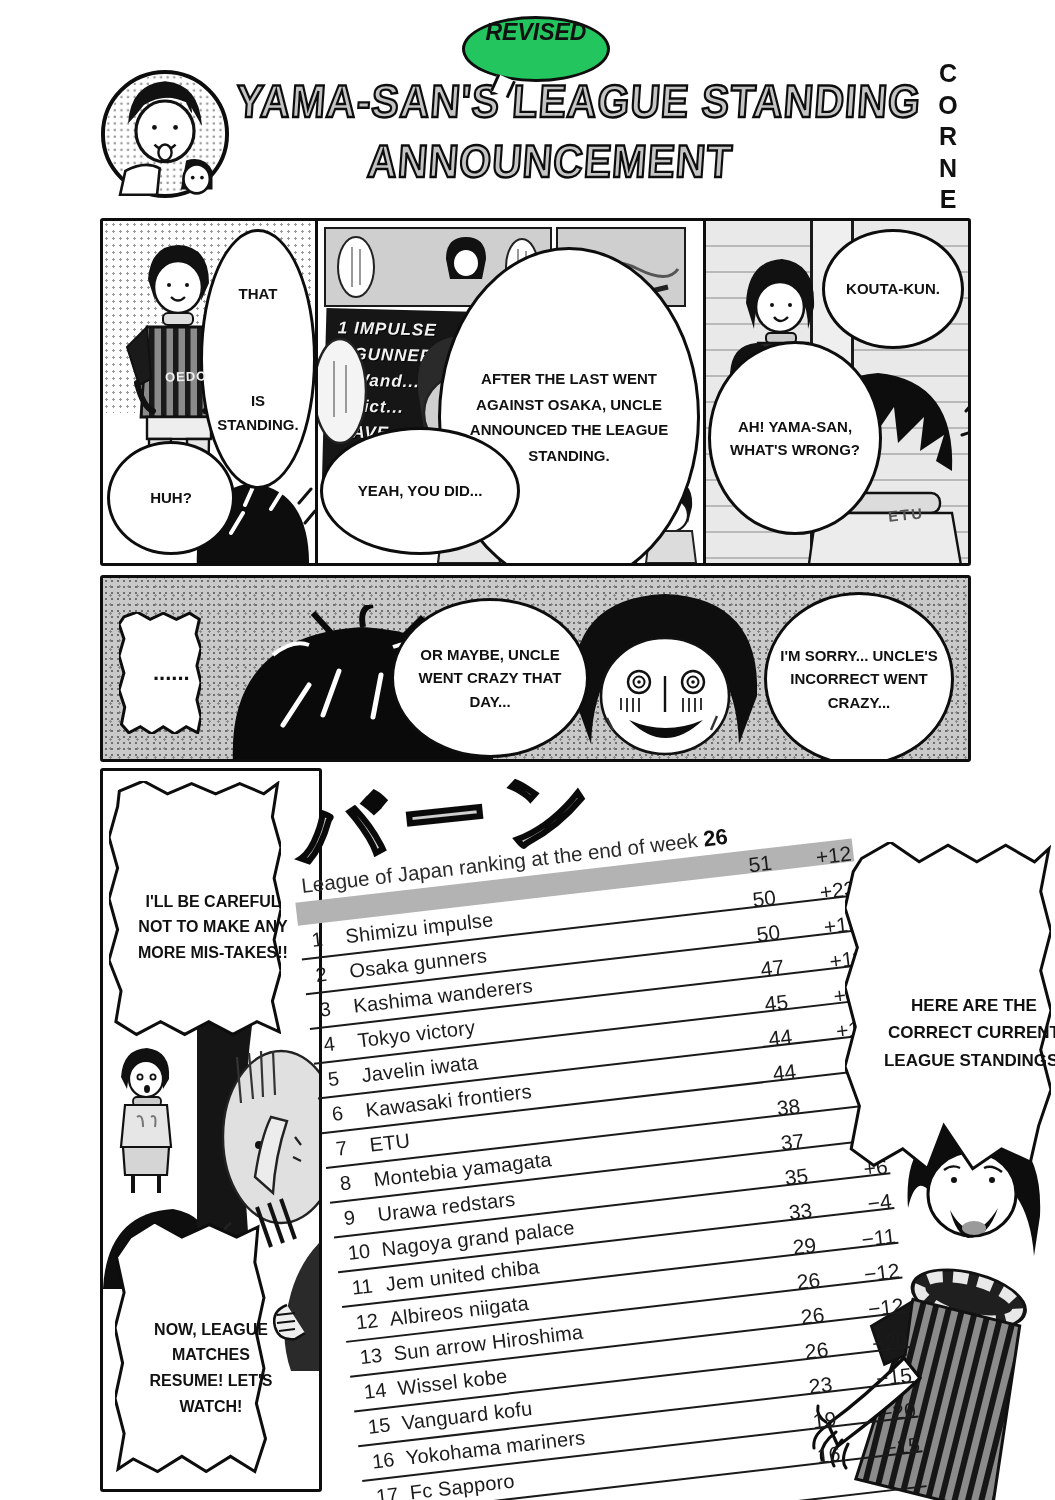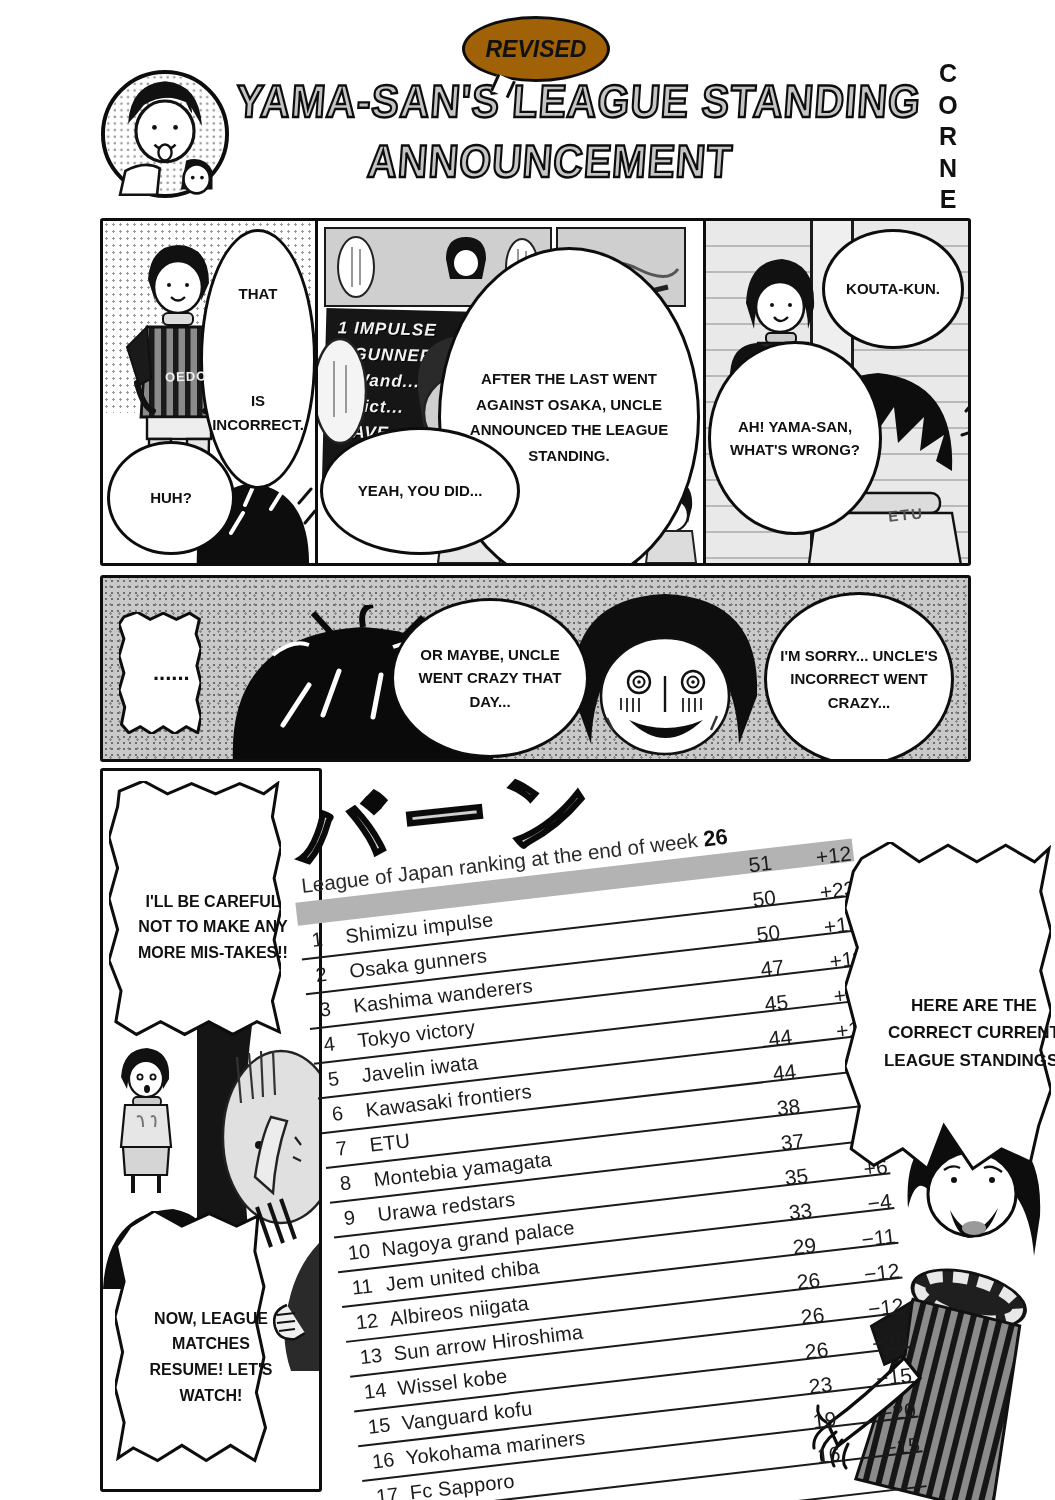--- a/index.html
+++ b/index.html
@@ -6,22 +6,22 @@
   #page{position:relative;width:1055px;height:1500px;background:#ffffff;overflow:hidden;
         font-family:"Liberation Sans",sans-serif;color:#111;}
   .abs{position:absolute;}
   
   .title-line{font-weight:900;letter-spacing:1px;color:#c4c4c4;
     -webkit-text-stroke:2.2px #0d0d0d;text-align:center;
     transform:skewX(-4deg) scaleY(1.12);white-space:nowrap;}
   #title1{left:236px;top:78px;width:630px;font-size:41px;}
   #title2{left:330px;top:138px;width:440px;font-size:41px;}
   #revised{left:462px;top:16px;width:142px;height:60px;border:3.2px solid #0d0d0d;border-radius:50%;
-    display:flex;align-items:center;justify-content:center;font-weight:700;font-size:23px;
-    font-style:italic;background:#a16207;z-index:3;}
+    display:flex;align-items:flex-start;justify-content:center;font-weight:700;font-size:23px;
+    font-style:italic;background:#22c55e;z-index:3;}
   #revised:after{content:"";position:absolute;left:28px;bottom:-16px;width:14px;height:18px;
     background:#fff;border-left:3px solid #0d0d0d;border-right:3px solid #0d0d0d;transform:rotate(24deg);}
   #corner{left:928px;top:58px;width:40px;font-size:25px;font-weight:600;line-height:1.26;
     text-align:center;letter-spacing:0;white-space:pre-line;}
   #avatar{left:95px;top:68px;width:140px;height:132px;}
   
   .panel{position:absolute;border:3.6px solid #0d0d0d;border-radius:3px;background:#fff;overflow:hidden;}
   #p1{left:100px;top:218px;width:215px;height:342px;}
   #p2{left:315px;top:218px;width:386px;height:342px;}
   #p3{left:703px;top:218px;width:262px;height:342px;}
@@ -125,21 +125,21 @@
       <path d="M96,88 L118,108 L106,146 L94,140 Z" fill="#1a1a1a" stroke="#111" stroke-width="2"></path>
       <path d="M24,144 Q30,168 40,172" fill="none" stroke="#111" stroke-width="6" stroke-linecap="round"></path>
       <path d="M108,144 Q102,168 92,172" fill="none" stroke="#111" stroke-width="6" stroke-linecap="round"></path>
       <rect x="34" y="178" width="64" height="22" fill="#eee" stroke="#111" stroke-width="2.4"></rect>
       <path d="M36,200 L58,200 L54,300 L36,300 Z" fill="#e6e6e6" stroke="#111" stroke-width="2.4"></path>
       <path d="M74,200 L96,200 L94,300 L74,300 Z" fill="#e6e6e6" stroke="#111" stroke-width="2.4"></path>
     </svg>
     <span class="overlay-label" style="left:62px;top:148px;font-size:13px;letter-spacing:1px;transform:rotate(-2deg);">OEDO</span>
     <div class="bubble round" style="right:2px;top:8px;width:94px;height:238px;flex-direction:column;justify-content:space-around;font-size:15px;">
       <span class="btxt">THAT</span>
-      <span class="btxt">IS INCORRECT.</span>
+      <span class="btxt">IS STANDING.</span>
     </div>
     <div class="bubble round" style="left:4px;bottom:8px;width:106px;height:92px;font-size:15px;">
       <span class="btxt">HUH?</span>
     </div>
     <svg class="abs" style="left:84px;bottom:-6px;width:130px;height:116px;z-index:4" viewBox="0 0 130 116">
       <path d="M10,116 Q6,38 65,30 Q124,38 122,116 Z" fill="#0d0d0d"></path>
       <path d="M30,60 L44,40 M58,52 L66,34 M84,56 L94,40 M44,80 L56,60" stroke="#fff" stroke-width="4" stroke-linecap="round"></path>
       <path d="M118,70 L128,58 M112,50 L124,36" stroke="#111" stroke-width="3" stroke-linecap="round"></path>
     </svg>
   </div>
@@ -304,21 +304,21 @@
       <path d="M58,160 Q64,120 74,100 L90,104 Q78,140 76,176 Z" fill="#ececec" stroke="#222" stroke-width="2.4"></path>
       <path d="M60,190 L74,230 M72,186 L86,226 M84,182 L98,222" stroke="#111" stroke-width="4"></path>
       <path d="M34,206 Q22,214 26,232 Q36,240 44,230" fill="none" stroke="#222" stroke-width="2.6"></path>
     </svg>
     <svg class="abs" style="left:0;top:428px;width:110px;height:90px;" viewBox="0 0 110 90">
       <path d="M0,90 Q4,14 70,10 Q104,16 110,50 L110,90 Z" fill="#0e0e0e"></path>
       <path d="M30,44 Q44,30 60,40" stroke="#fff" stroke-width="3.4" fill="none"></path>
       <circle cx="34" cy="58" r="3" fill="#fff"></circle>
       <path d="M24,74 Q34,84 48,78" stroke="#fff" stroke-width="3" fill="none"></path>
     </svg>
-    <div class="spiky" style="left:12px;top:440px;width:152px;height:252px;">
+    <div class="spiky" style="left:12px;top:451px;width:152px;height:252px;">
       <svg viewBox="0 0 100 100" preserveAspectRatio="none">
           <polygon vector-effect="non-scaling-stroke" points="10,6 26,0 44,6 62,1 80,6 94,2 92,16 98,30 93,44 98,58 93,72 99,86 92,99 76,93 60,99 44,93 28,99 12,94 2,98 6,84 0,70 5,56 0,42 6,28 1,14" fill="#fff" stroke="#0d0d0d" stroke-width="3"></polygon>
         </svg>
       <div class="btxt" style="font-size:16px;padding:20px;">NOW, LEAGUE MATCHES RESUME! LET'S WATCH!</div>
     </div>
     <svg class="abs" style="right:-2px;top:470px;width:60px;height:130px;z-index:3" viewBox="0 0 60 130">
       <path d="M60,0 L60,130 L30,130 Q18,96 28,60 Q36,24 60,0 Z" fill="#2a2a2a"></path>
       <path d="M26,64 Q10,70 14,86 Q18,100 34,98 L44,92" fill="#efefef" stroke="#111" stroke-width="2.6"></path>
       <path d="M16,74 L34,72 M16,82 L34,80 M18,90 L34,88" stroke="#111" stroke-width="2"></path>
     </svg>

